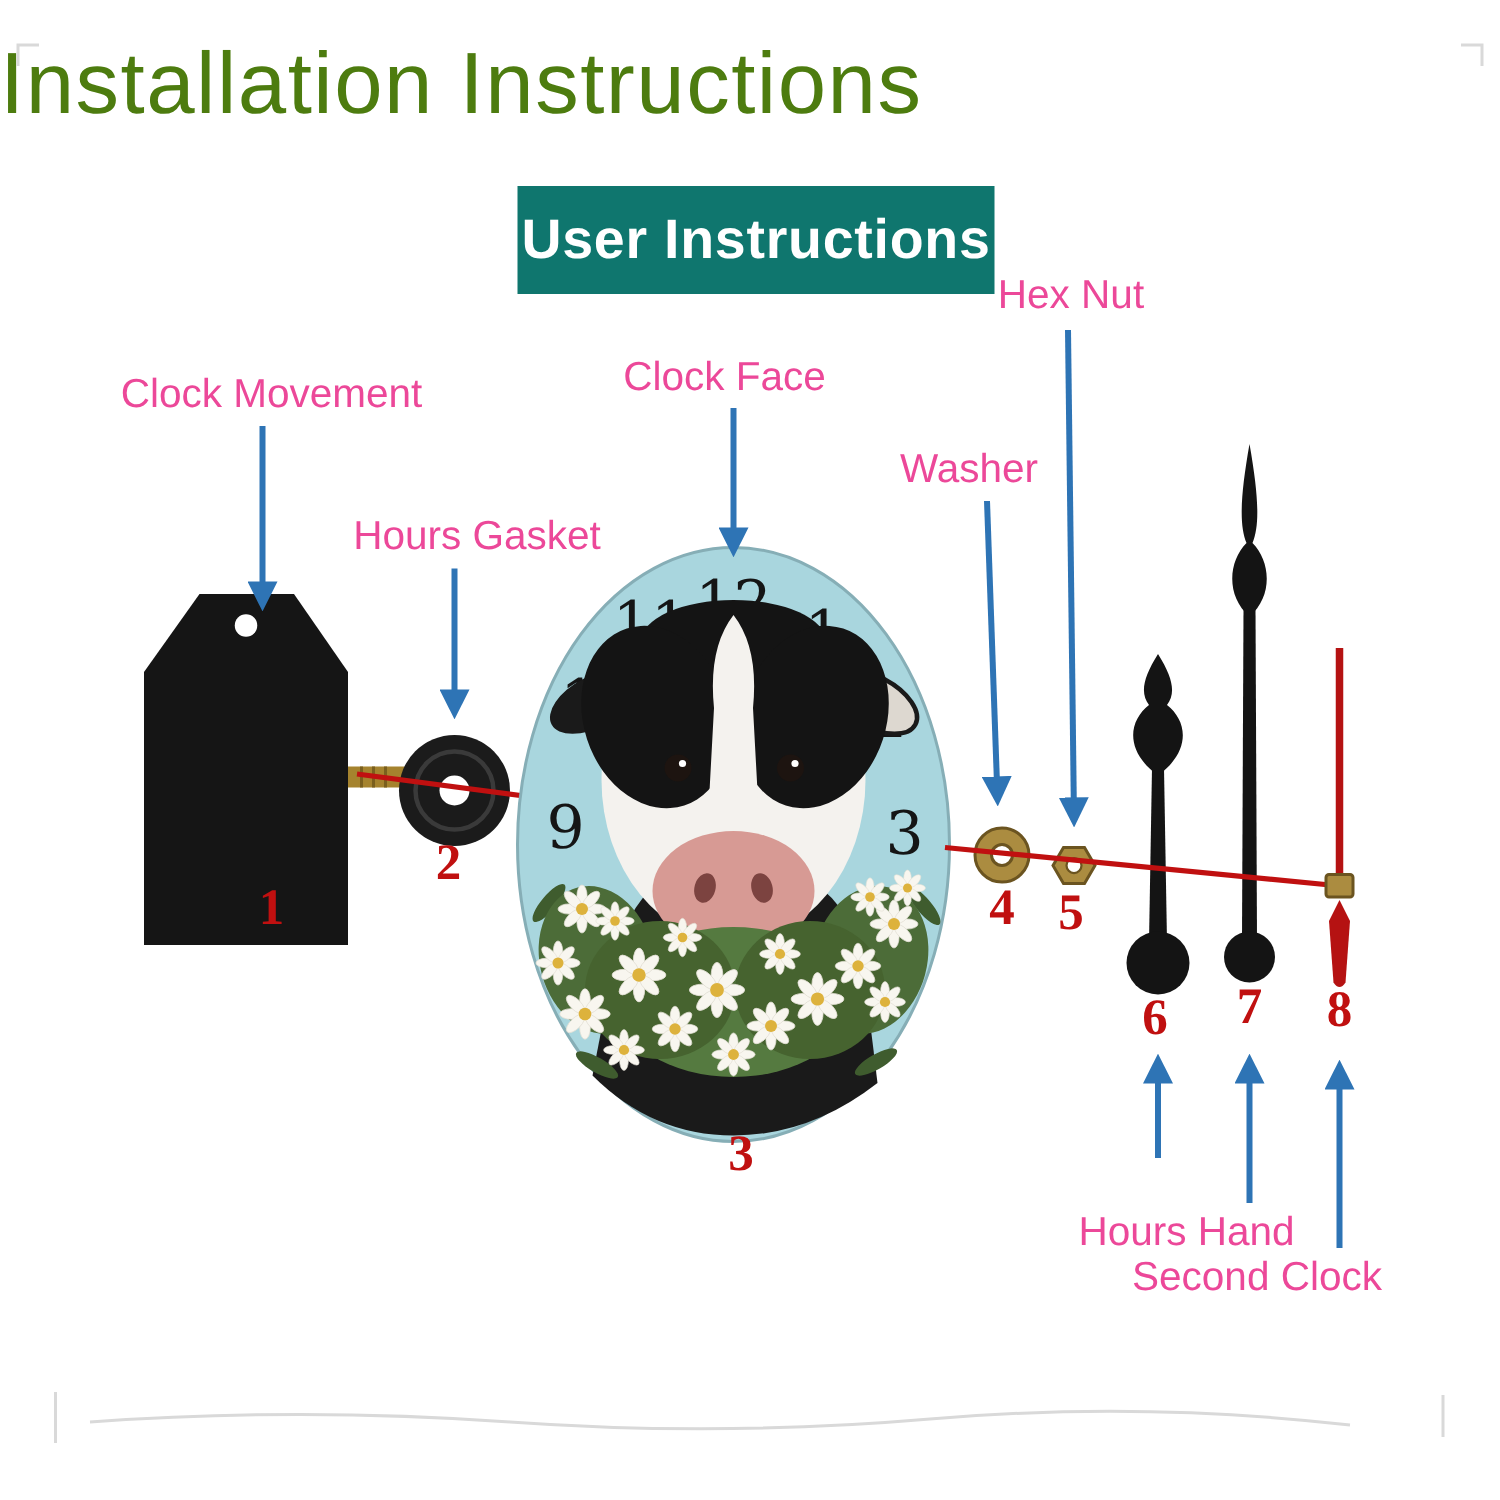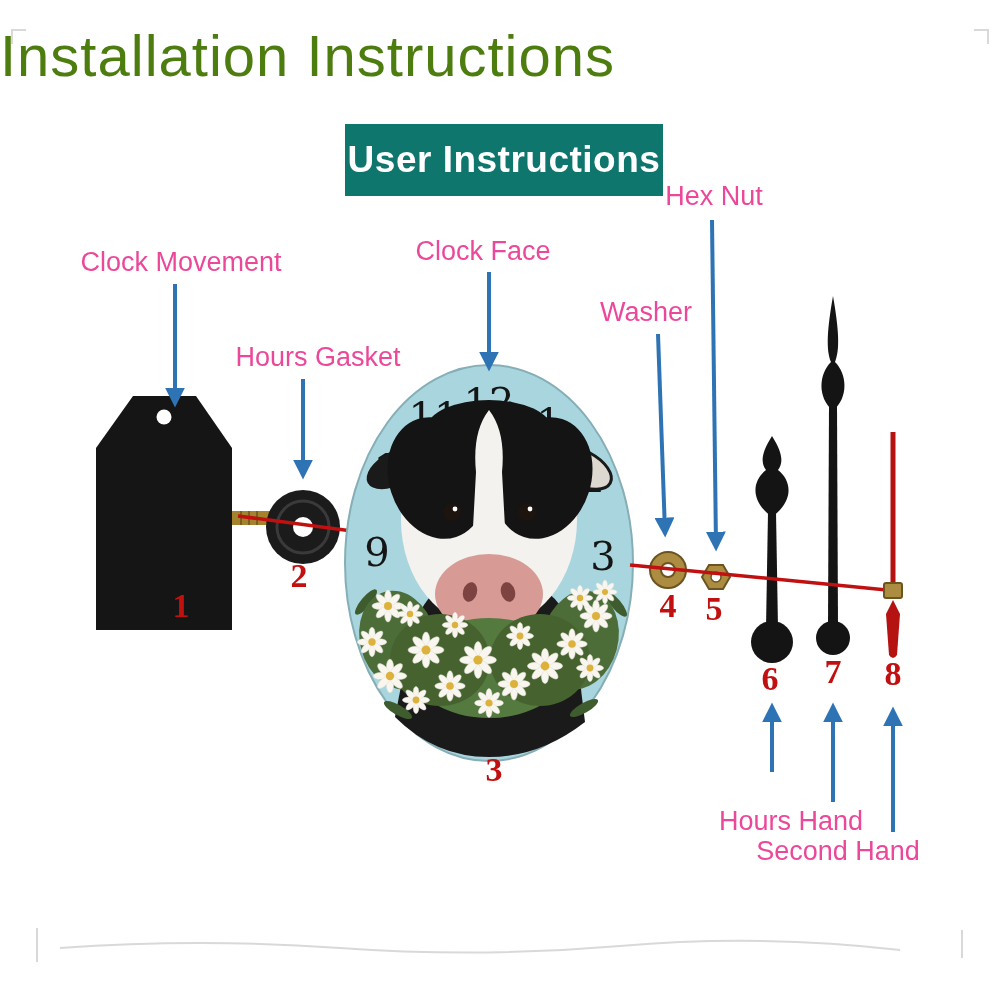--- a/index.html
+++ b/index.html
@@ -179,21 +179,21 @@
       <line x1="893" y1="832" x2="893" y2="712"></line>
     </g>
   </svg>
 
   <div class="plabel" style="left:181px;top:247px">Clock Movement</div>
   <div class="plabel" style="left:318px;top:342px">Hours Gasket</div>
   <div class="plabel" style="left:483px;top:236px">Clock Face</div>
   <div class="plabel" style="left:646px;top:297px">Washer</div>
   <div class="plabel" style="left:714px;top:181px">Hex Nut</div>
   <div class="plabel" style="left:791px;top:806px">Hours Hand</div>
-  <div class="plabel" style="left:838px;top:836px">Second Hand</div>
+  <div class="plabel" style="left:838px;top:836px">Second Clock</div>
 
   <div class="pnum" style="left:181px;top:587px">1</div>
   <div class="pnum" style="left:299px;top:557px">2</div>
   <div class="pnum" style="left:494px;top:751px">3</div>
   <div class="pnum" style="left:668px;top:587px">4</div>
   <div class="pnum" style="left:714px;top:590px">5</div>
   <div class="pnum" style="left:770px;top:660px">6</div>
   <div class="pnum" style="left:833px;top:653px">7</div>
   <div class="pnum" style="left:893px;top:655px">8</div>
 

